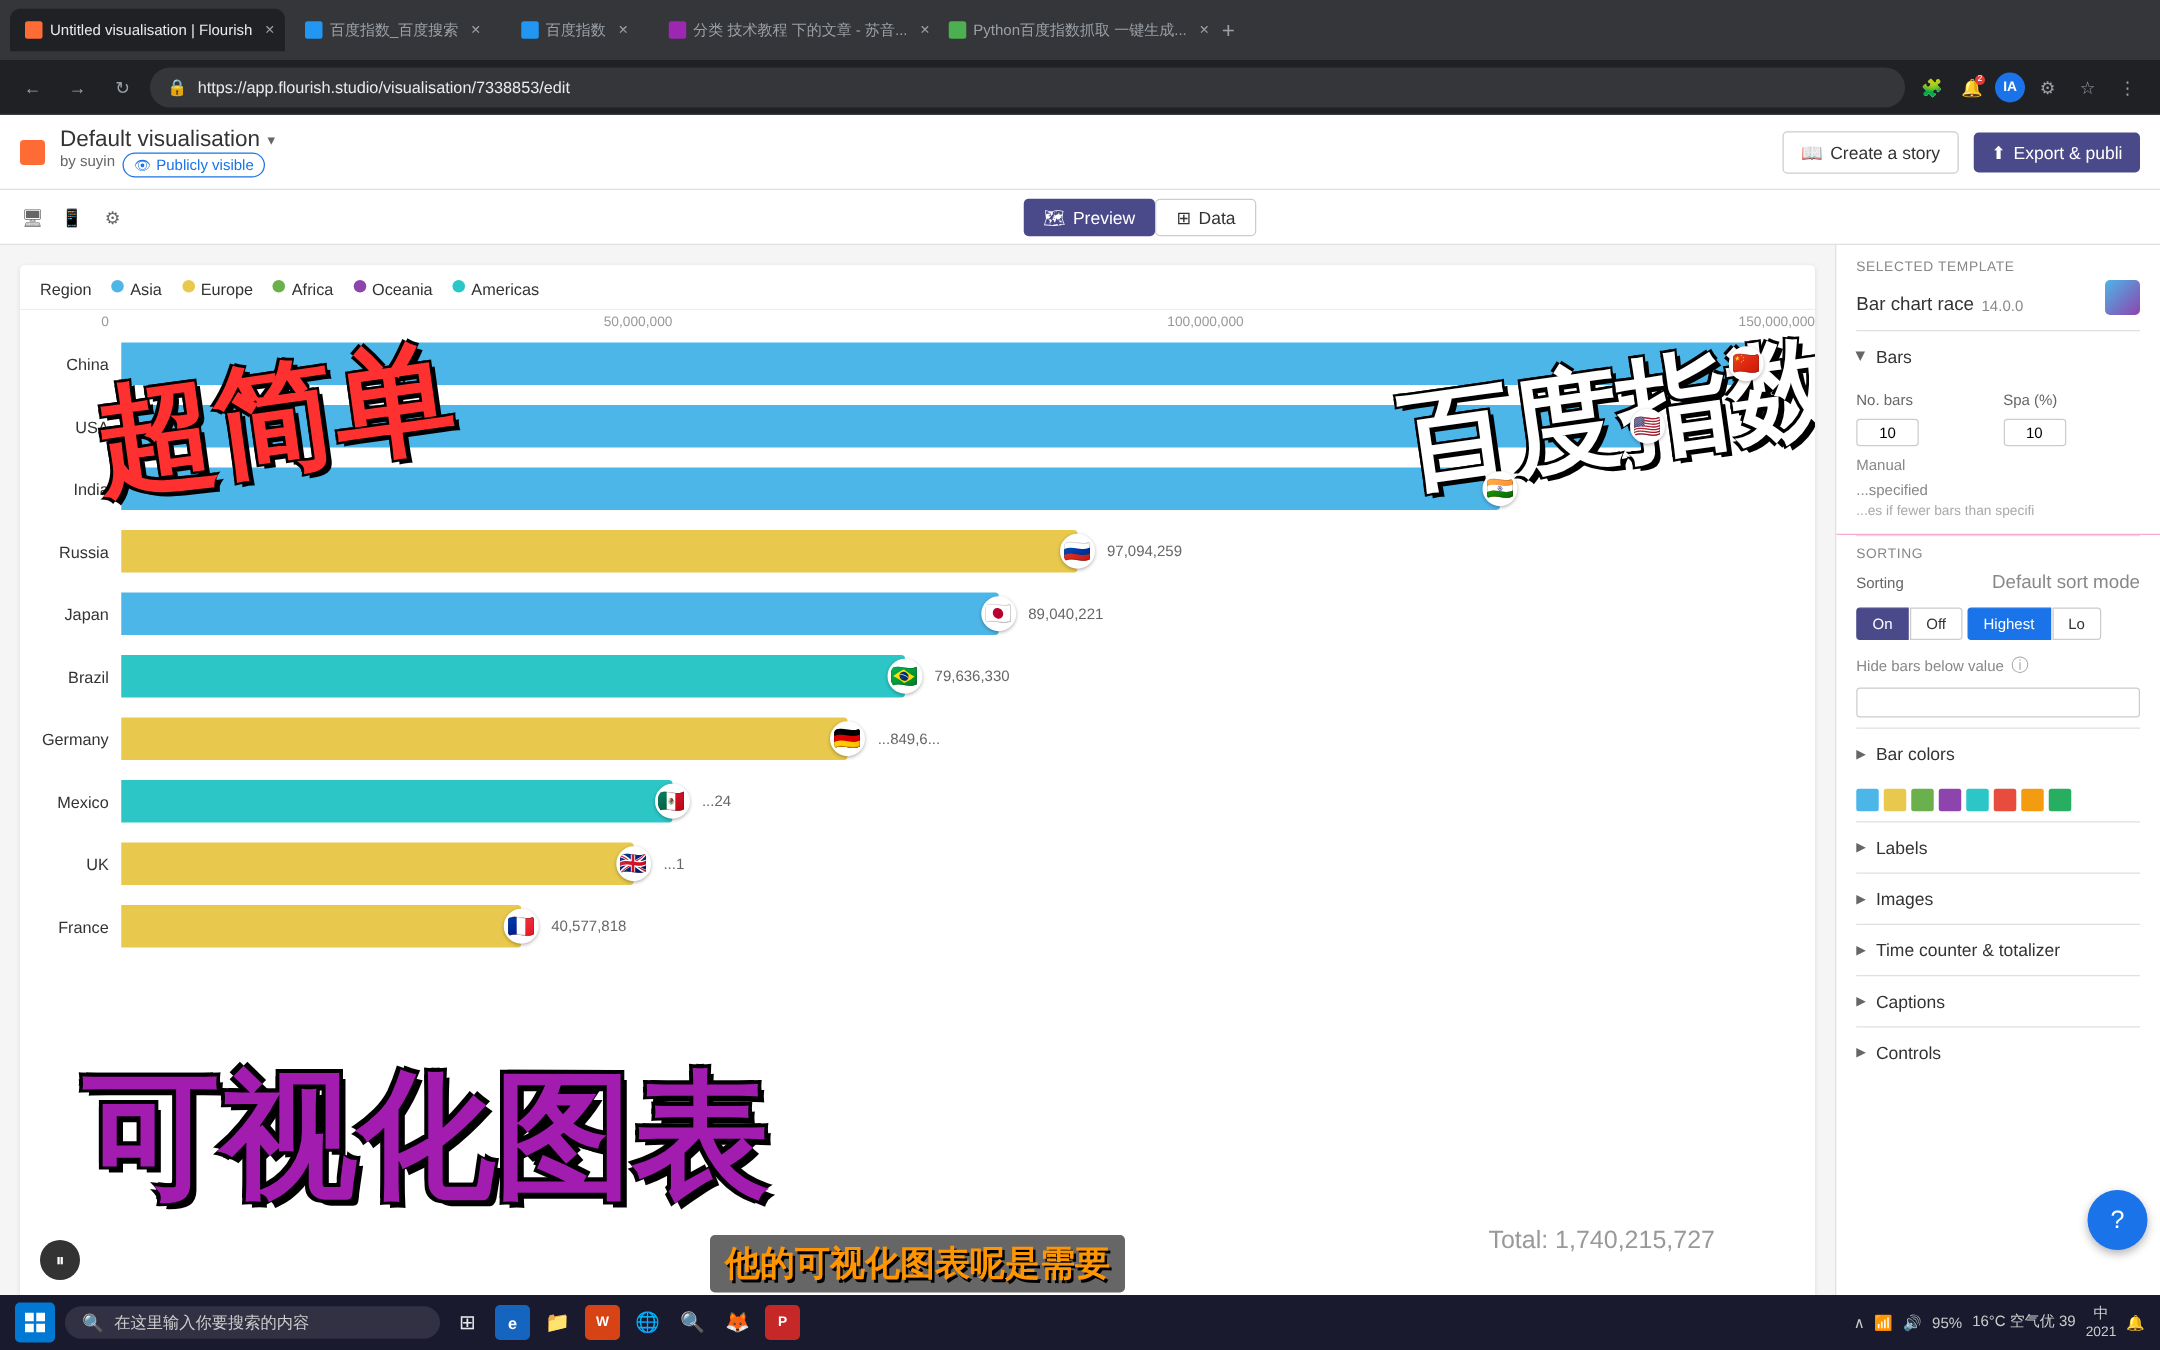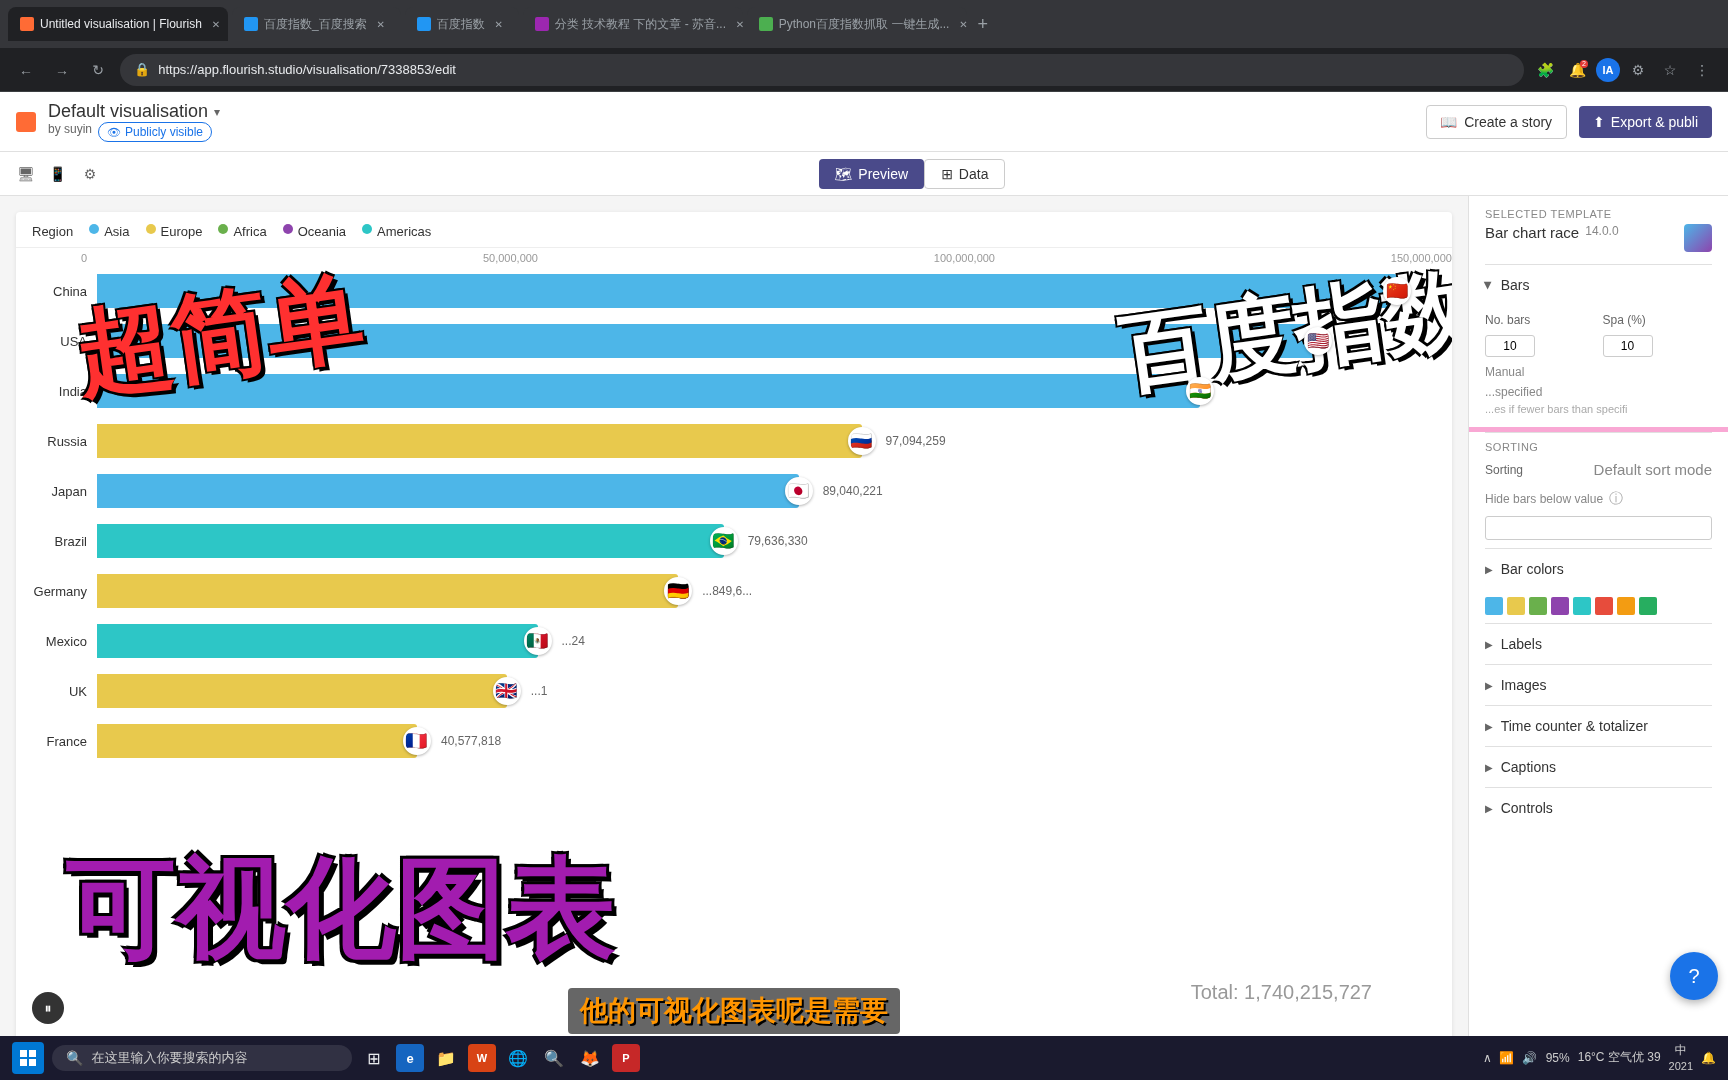--- a/index.html
+++ b/index.html
@@ -81,26 +81,26 @@
     .timeline-bar { height: 4px; background: #ddd; border-radius: 2px; position: relative; margin: 4px 0; }
     .timeline-progress { height: 100%; background: #4a4a8a; border-radius: 2px; width: 35%; }
     .timeline-labels { display: flex; justify-content: space-between; font-size: 11px; color: #999; margin-top: 4px; }
     .play-btn { position: absolute; left: 16px; bottom: 40px; width: 32px; height: 32px; border-radius: 50%; background: #333; display: flex; align-items: center; justify-content: center; color: white; cursor: pointer; font-size: 14px; }
     .total-label { position: absolute; right: 80px; bottom: 60px; font-size: 20px; color: #999; font-weight: 300; }
 
     
     .right-panel { width: 260px; background: #fff; border-left: 1px solid #e0e0e0; overflow-y: auto; }
     .panel-section { padding: 12px 16px; }
     .panel-label-small { font-size: 11px; color: #888; text-transform: uppercase; letter-spacing: 0.5px; margin-bottom: 4px; }
-    .panel-title { font-size: 15px; color: #333; font-weight: 500; display: flex; align-items: flex-start; gap: 6px; }
+    .panel-title { font-size: 15px; color: #333; font-weight: 500; display: flex; align-items: flex-end; gap: 6px; }
     .version-badge { font-size: 12px; color: #888; font-weight: normal; }
     .panel-divider { height: 1px; background: #e0e0e0; margin: 0 16px; }
 
     
-    .accordion-item { border-bottom: 5px solid #f9a8d4; }
+    .accordion-item { border-bottom: 1px solid #f9a8d4; }
     .accordion-header { display: flex; align-items: center; gap: 8px; padding: 12px 16px; cursor: pointer; }
     .accordion-arrow { font-size: 10px; color: #666; transition: transform 0.2s; }
     .accordion-arrow.open { transform: rotate(90deg); }
     .accordion-title { font-size: 14px; color: #333; font-weight: 500; }
     .accordion-body { padding: 8px 16px 12px; }
     .form-input-sm { width: 50px; border: 1px solid #ccc; border-radius: 3px; padding: 3px 6px; font-size: 12px; text-align: center; }
     .form-row-2col { display: grid; grid-template-columns: 1fr 1fr; gap: 8px; margin-bottom: 8px; align-items: center; }
     .col-label { font-size: 12px; color: #666; }
     .sorting-label { font-size: 11px; color: #888; text-transform: uppercase; letter-spacing: 0.5px; padding: 8px 16px 4px; }
     .btn-group { display: flex; gap: 1px; }
@@ -419,20 +419,30 @@
         <div style="font-size:11px;color:#aaa;margin-top:4px;">...es if fewer bars than specifi</div>
       </div>
     </div>
 
     <div class="panel-divider"></div>
     <div class="sorting-label">SORTING</div>
     <div style="padding: 4px 16px 8px;display:flex;align-items:center;justify-content:space-between;">
       <span style="font-size:12px;color:#666;">Sorting</span>
       <span style="font-size:15px;color:#888;">Default sort mode</span>
     </div>
+    <div style="padding: 4px 16px 8px;display:flex;align-items:center;gap:4px;">
+      <div class="btn-group">
+        <button class="btn-group-btn active">On</button>
+        <button class="btn-group-btn">Off</button>
+      </div>
+      <div class="btn-group">
+        <button class="btn-group-btn active-highest">Highest</button>
+        <button class="btn-group-btn">Lo</button>
+      </div>
+    </div>
     <div style="padding:4px 16px;display:flex;align-items:center;gap:6px;">
       <span style="font-size:12px;color:#888;">Hide bars below value</span>
       <span style="font-size:14px;color:#aaa;cursor:pointer;">ⓘ</span>
     </div>
     <div style="padding:4px 16px 8px;">
       <input style="width: 100%; border: 1px solid rgb(204, 204, 204); border-radius: 3px; padding: 4px 8px; font-size: 12px;">
     </div>
 
     <div class="panel-divider"></div>
 

